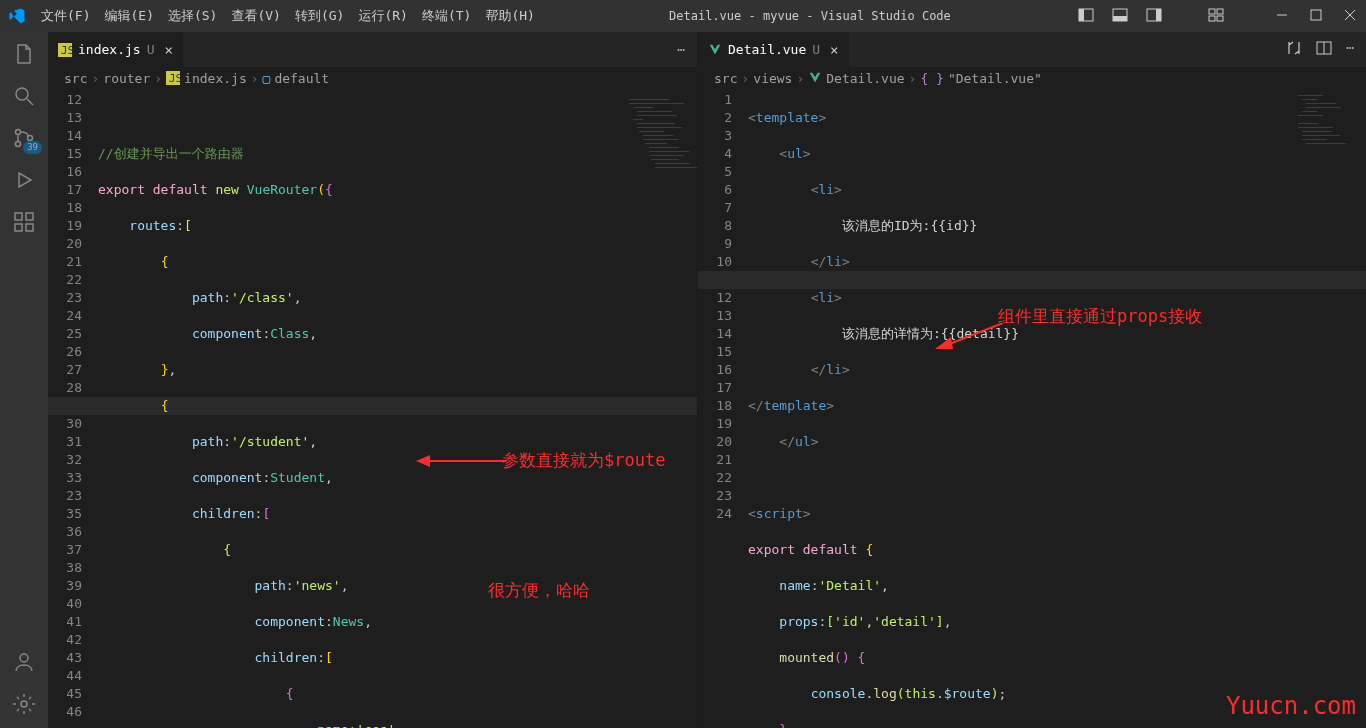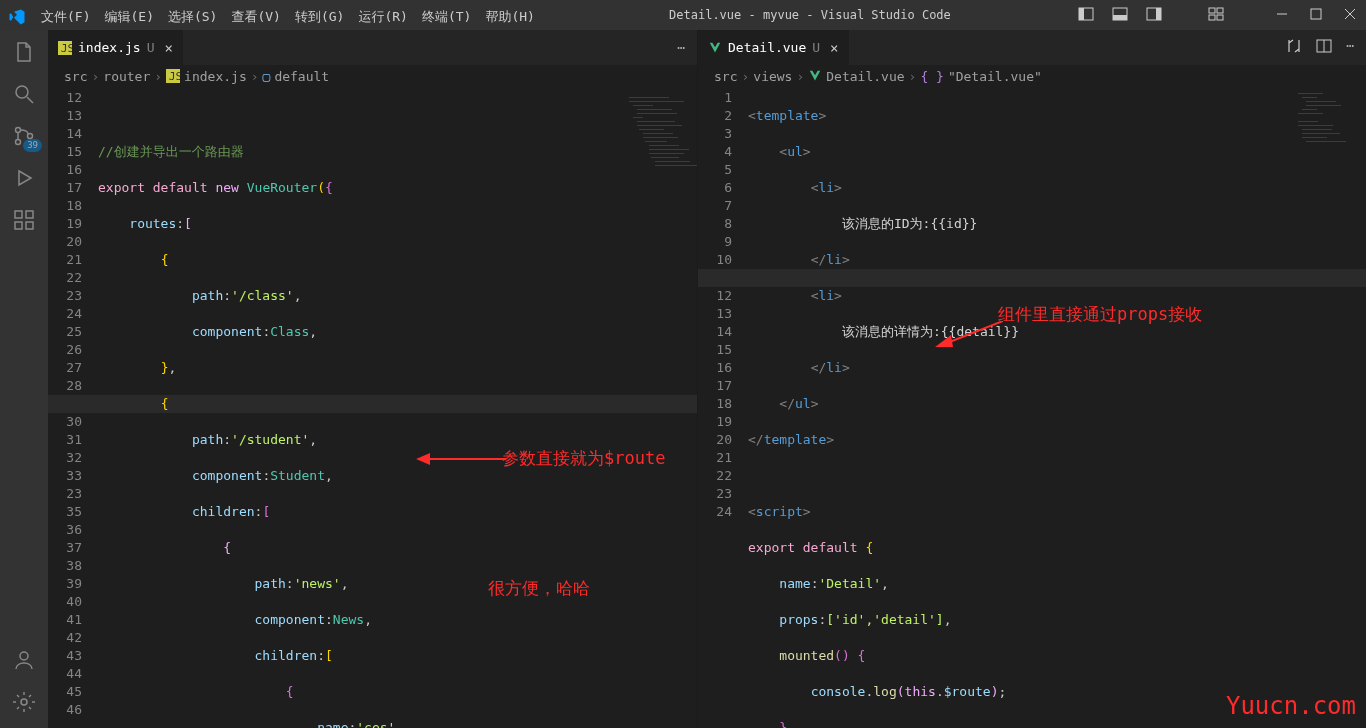--- a/index.html
+++ b/index.html
@@ -1,17 +1,17 @@
 <!DOCTYPE html>
 <html><head>
 <meta charset="utf-8">
 <style>
 *{margin:0;padding:0;box-sizing:border-box;font-family:"Consolas","Microsoft YaHei",monospace;font-size:13px}
 body{background:#1e1e1e;color:#ccc;width:1366px;height:728px;overflow:hidden;position:relative}
-.titlebar{height:30px;background:#323233;display:flex;padding:8px 8px;color:#ccc;font-size:12px}
+.titlebar{height:30px;background:#323233;display:flex;align-items:center;padding:16px 8px;color:#ccc;font-size:12px}
 .titlebar .logo{width:18px;height:18px;margin-right:8px;position:relative}
 .titlebar .logo svg{width:18px;height:18px}
 .menu-item{padding:0 7px;cursor:default}
 .title-center{flex:1;text-align:center;color:#ccc;font-size:12px}
 .title-right{display:flex;gap:18px;align-items:center}
 .main{display:flex;height:698px}
 .activity{width:48px;background:#333;display:flex;flex-direction:column;align-items:center;padding-top:10px;gap:18px;position:relative}
 .activity .icon{width:24px;height:24px;opacity:.55;cursor:pointer;position:relative}
 .activity .badge{position:absolute;bottom:-4px;right:-6px;background:#007acc;color:#fff;border-radius:8px;font-size:9px;padding:0 4px;line-height:13px}
 .activity .bottom{position:absolute;bottom:14px;display:flex;flex-direction:column;gap:18px}
@@ -29,21 +29,21 @@
 .bc .sep{color:#666}
 .editor{flex:1;display:flex;position:relative;overflow:hidden}
 .gutter{width:50px;text-align:right;color:#858585;padding-right:16px;line-height:18px;padding-top:2px;font-size:12px}
 .gutter div{height:18px}
 .code{flex:1;line-height:18px;padding-top:2px;font-size:13px;white-space:pre;position:relative}
 .code .ln{height:18px}
 .minimap{position:absolute;right:0;top:0;width:70px;height:200px;opacity:.35;background:linear-gradient(#1e1e1e,#1e1e1e)}
 .mm-blk{position:absolute;background:#5a7a9a;height:1px}
 .c-comment{color:#6a9955}
 .c-kw{color:#f9a8d4}
-.c-kw2{color:#f0abfc}
+.c-kw2{color:#bef264}
 .c-type{color:#4ec9b0}
 .c-fn{color:#dcdcaa}
 .c-str{color:#bef264}
 .c-var{color:#9cdcfe}
 .c-tag{color:#569cd6}
 .c-punc{color:#808080}
 .c-txt{color:#d4d4d4}
 .c-br{color:#ffd700}
 .c-pk{color:#da70d6}
 .annot{position:absolute;color:#ff2a2a;font-size:17px;font-weight:normal;pointer-events:none;z-index:5}
@@ -341,22 +341,22 @@
           </div>
         <div class="code">
 <div class="ln"><span class="c-punc">&lt;</span><span class="c-tag">template</span><span class="c-punc">&gt;</span></div>
 <div class="ln">    <span class="c-punc">&lt;</span><span class="c-tag">ul</span><span class="c-punc">&gt;</span></div>
 <div class="ln">        <span class="c-punc">&lt;</span><span class="c-tag">li</span><span class="c-punc">&gt;</span></div>
 <div class="ln">            <span class="c-txt">该消息的ID为:</span><span class="c-txt">{{id}}</span></div>
 <div *class="ln">        <span class="c-punc">&lt;/</span><span class="c-tag">li</span><span class="c-punc">&gt;</span></div>
 <div class="ln">        <span class="c-punc">&lt;</span><span class="c-tag">li</span><span class="c-punc">&gt;</span></div>
 <div class="ln">            <span class="c-txt">该消息的详情为:</span><span class="c-txt">{{detail}}</span></div>
 <div class="ln">        <span class="c-punc">&lt;/</span><span class="c-tag">li</span><span class="c-punc">&gt;</span></div>
+<div class="ln"><span class="c-punc">&lt;/</span><span class="c-tag">template</span><span class="c-punc">&gt;</span></div>
 <div class="ln">    <span class="c-punc">&lt;/</span><span class="c-tag">ul</span><span class="c-punc">&gt;</span></div>
-<div class="ln"><span class="c-punc">&lt;/</span><span class="c-tag">template</span><span class="c-punc">&gt;</span></div>
 <div class="ln"></div>
 <div class="ln"><span class="c-punc">&lt;</span><span class="c-tag">script</span><span class="c-punc">&gt;</span></div>
 <div class="ln"><span class="c-kw">export</span> <span class="c-kw">default</span> <span class="c-br">{</span></div>
 <div class="ln">    <span class="c-var">name</span>:<span class="c-str">'Detail'</span>,</div>
 <div class="ln">    <span class="c-var">props</span>:<span class="c-str">['id','detail']</span>,</div>
 <div class="ln">    <span class="c-fn">mounted</span><span class="c-pk">()</span> <span class="c-pk">{</span></div>
 <div class="ln">        <span class="c-var">console</span>.<span class="c-fn">log</span><span class="c-kw2">(</span><span class="c-kw2">this</span>.<span class="c-var">$route</span><span class="c-kw2">)</span>;</div>
 <div class="ln">    <span class="c-pk">}</span>,</div>
 
 

